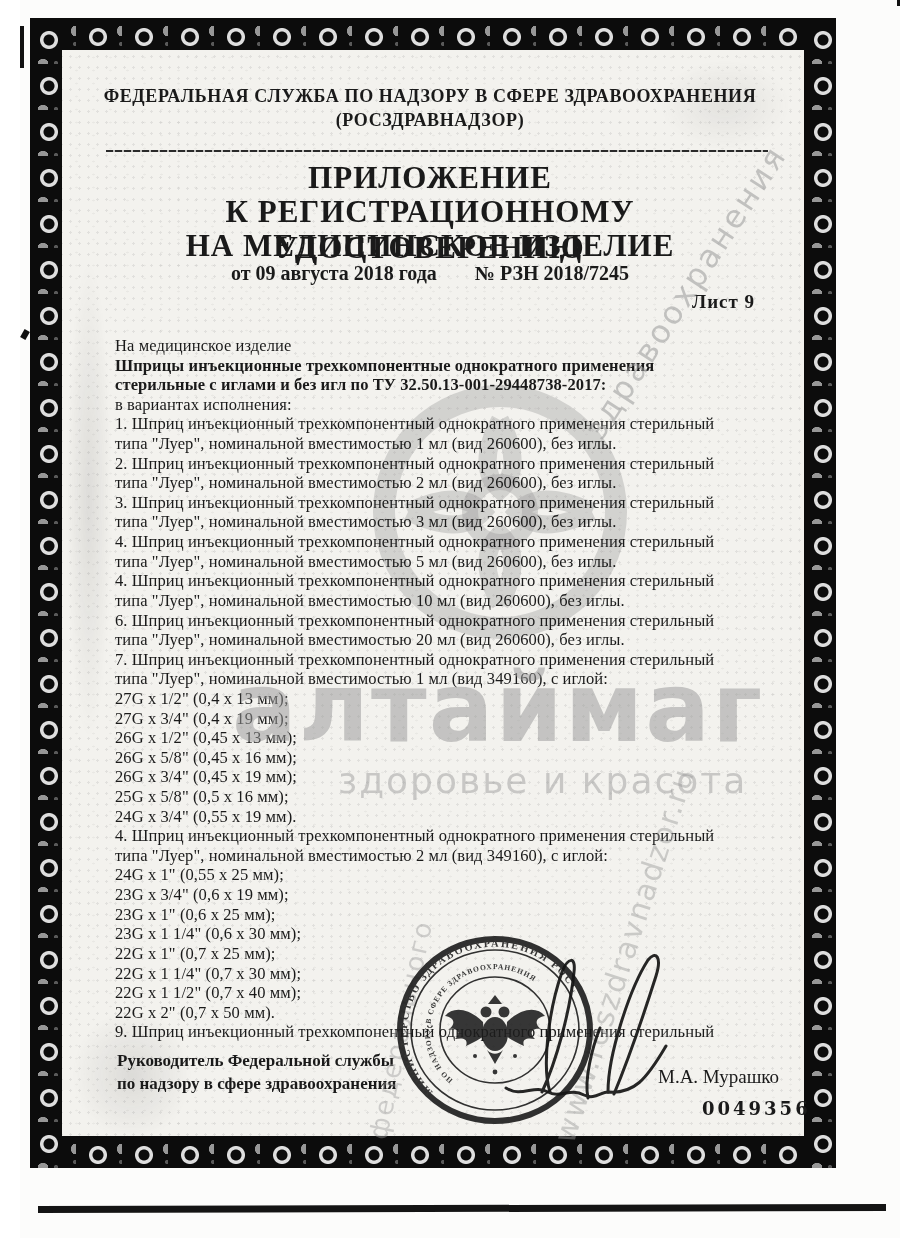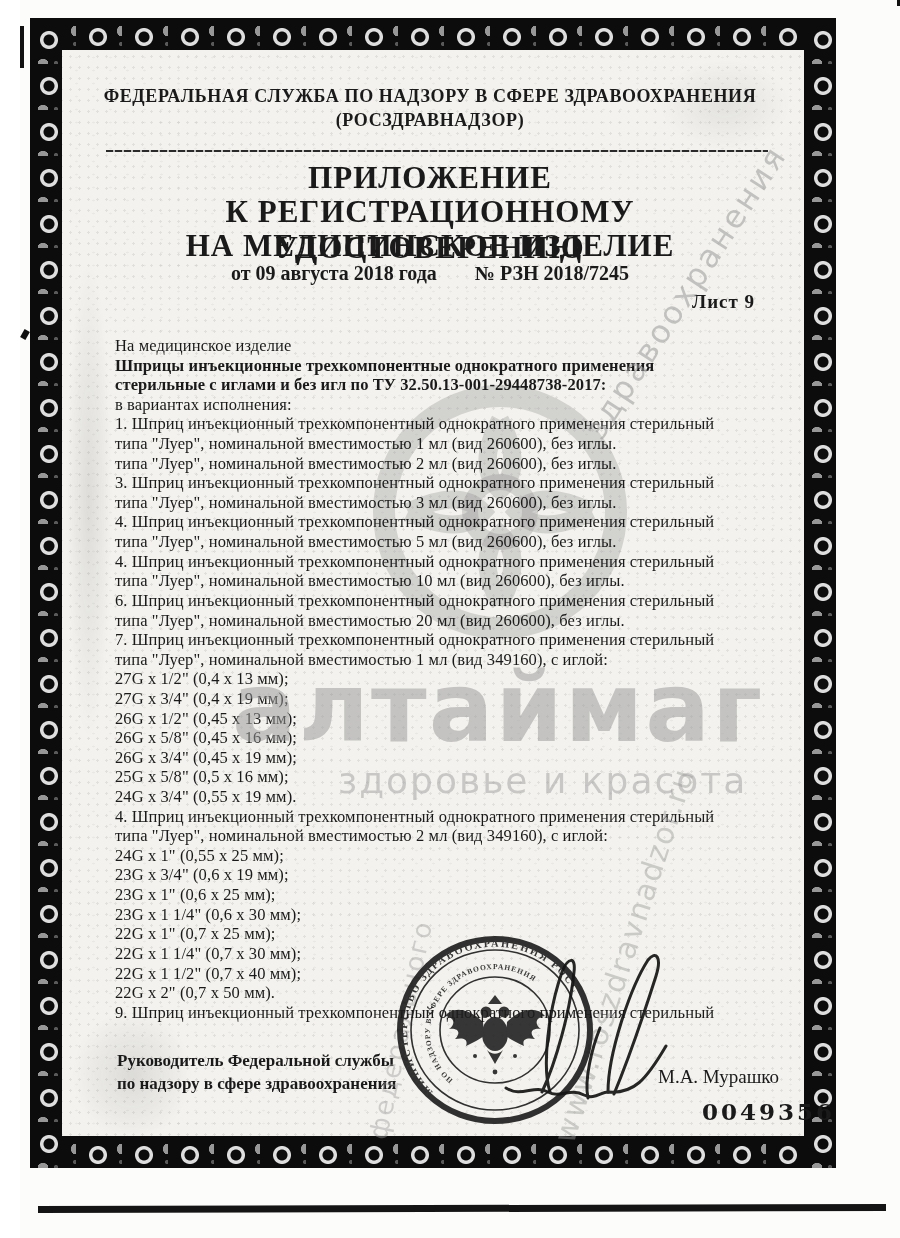--- a/index.html
+++ b/index.html
@@ -36,21 +36,21 @@
   #title2{top:194px;font-size:31px;}
   #title3{top:228px;font-size:31px;}
   #dateline{top:262px;font-size:20px;font-weight:bold;display:flex;justify-content:center;gap:38px;left:60px;width:700px;}
   #sheetnum{left:672px;top:291px;font-size:19px;font-weight:bold;letter-spacing:1px;}
   #bodytext{left:95px;top:336px;width:670px;font-size:16.5px;z-index:5;}
   .bl{height:19.62px;line-height:19.62px;white-space:pre;letter-spacing:.1px;}
   .b{font-weight:bold;}
   #sig1{left:97px;top:1051px;font-size:17px;font-weight:bold;z-index:5;}
   #sig2{left:97px;top:1074px;font-size:17px;font-weight:bold;z-index:5;}
   #signer{left:638px;top:1066px;font-size:19px;font-weight:normal;z-index:5;}
-  #formnum{left:682px;top:1098px;font-size:23px;font-weight:bold;letter-spacing:3px;
+  #formnum{left:682px;top:1098px;font-size:18px;font-weight:bold;letter-spacing:3px;
     font-family:"DejaVu Serif",serif;z-index:5;}
   
   .wm{color:#9a9a9a;z-index:6;pointer-events:none;}
   #wm-shop{left:212px;top:652px;font-size:96px;font-weight:bold;letter-spacing:2px;
     font-family:"DejaVu Sans",sans-serif;opacity:.52;}
   #wm-tag{left:318px;top:760px;font-size:36px;font-family:"DejaVu Sans",sans-serif;
     letter-spacing:2px;opacity:.48;}
   #wm-diag-health{left:588px;top:408px;font-size:32px;font-family:"DejaVu Sans",sans-serif;
     letter-spacing:3px;opacity:.55;transform:rotate(-57deg);transform-origin:left bottom;}
   #wm-diag-fed{left:372px;top:1112px;font-size:26px;font-family:"DejaVu Sans",sans-serif;
@@ -120,20 +120,21 @@
       <div class="bl b">Шприцы инъекционные трехкомпонентные однократного применения</div>
 
       <div class="bl b">стерильные с иглами и без игл по ТУ 32.50.13-001-29448738-2017:</div>
 
       <div class="bl">в вариантах исполнения:</div>
 
       <div class="bl">1. Шприц инъекционный трехкомпонентный однократного применения стерильный</div>
 
       <div class="bl">типа "Луер", номинальной вместимостью 1 мл (вид 260600), без иглы.</div>
 
+      <div class="bl">2. Шприц инъекционный трехкомпонентный однократного применения стерильный</div>
 
       <div class="bl">типа "Луер", номинальной вместимостью 2 мл (вид 260600), без иглы.</div>
 
       <div class="bl">3. Шприц инъекционный трехкомпонентный однократного применения стерильный</div>
 
       <div class="bl">типа "Луер", номинальной вместимостью 3 мл (вид 260600), без иглы.</div>
 
       <div class="bl">4. Шприц инъекционный трехкомпонентный однократного применения стерильный</div>
 
       <div class="bl">типа "Луер", номинальной вместимостью 5 мл (вид 260600), без иглы.</div>

